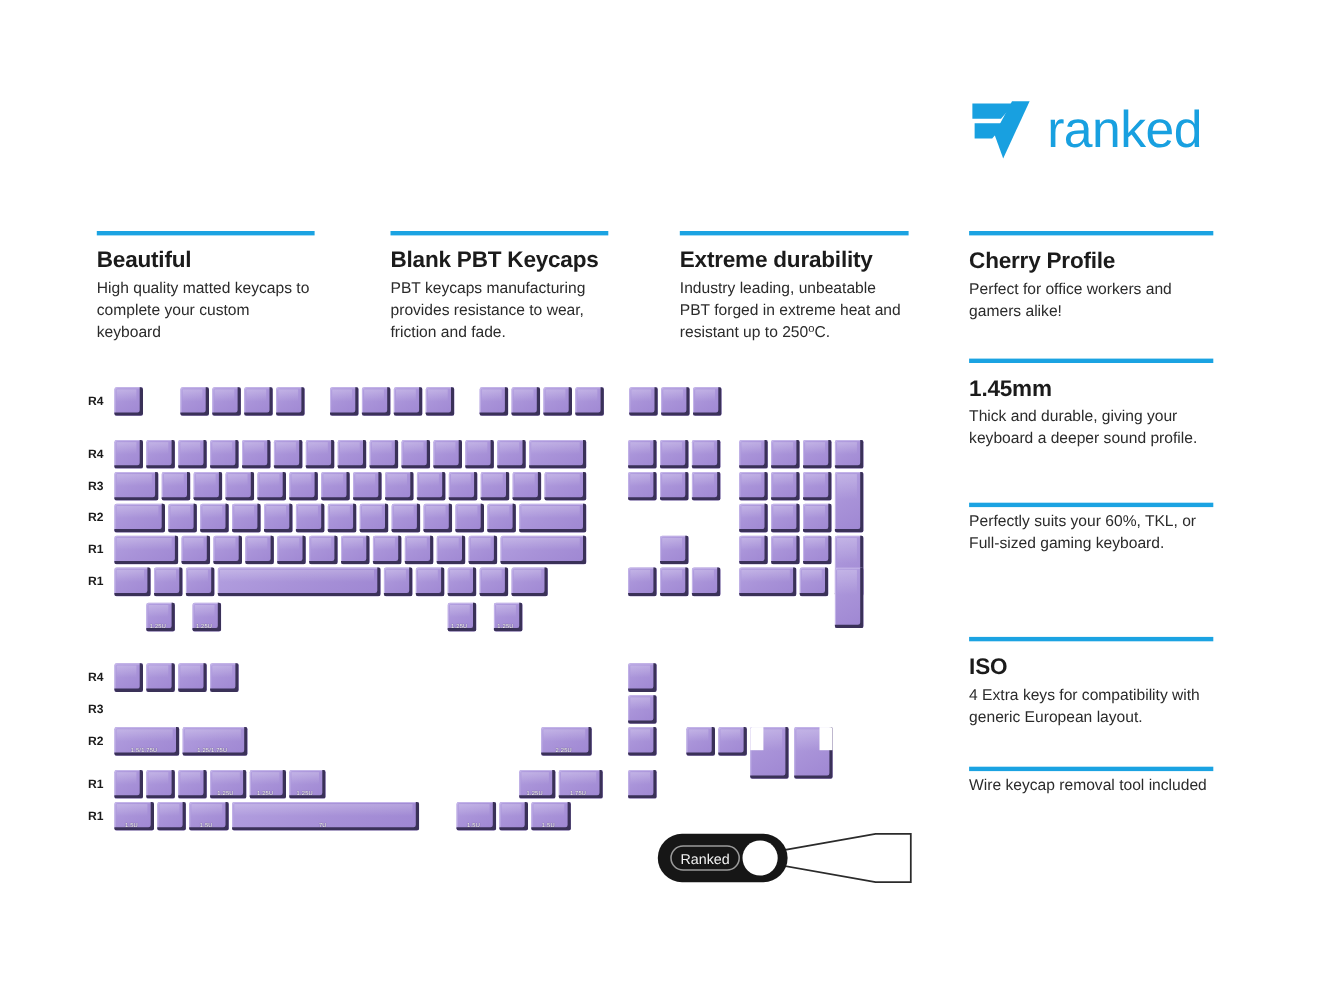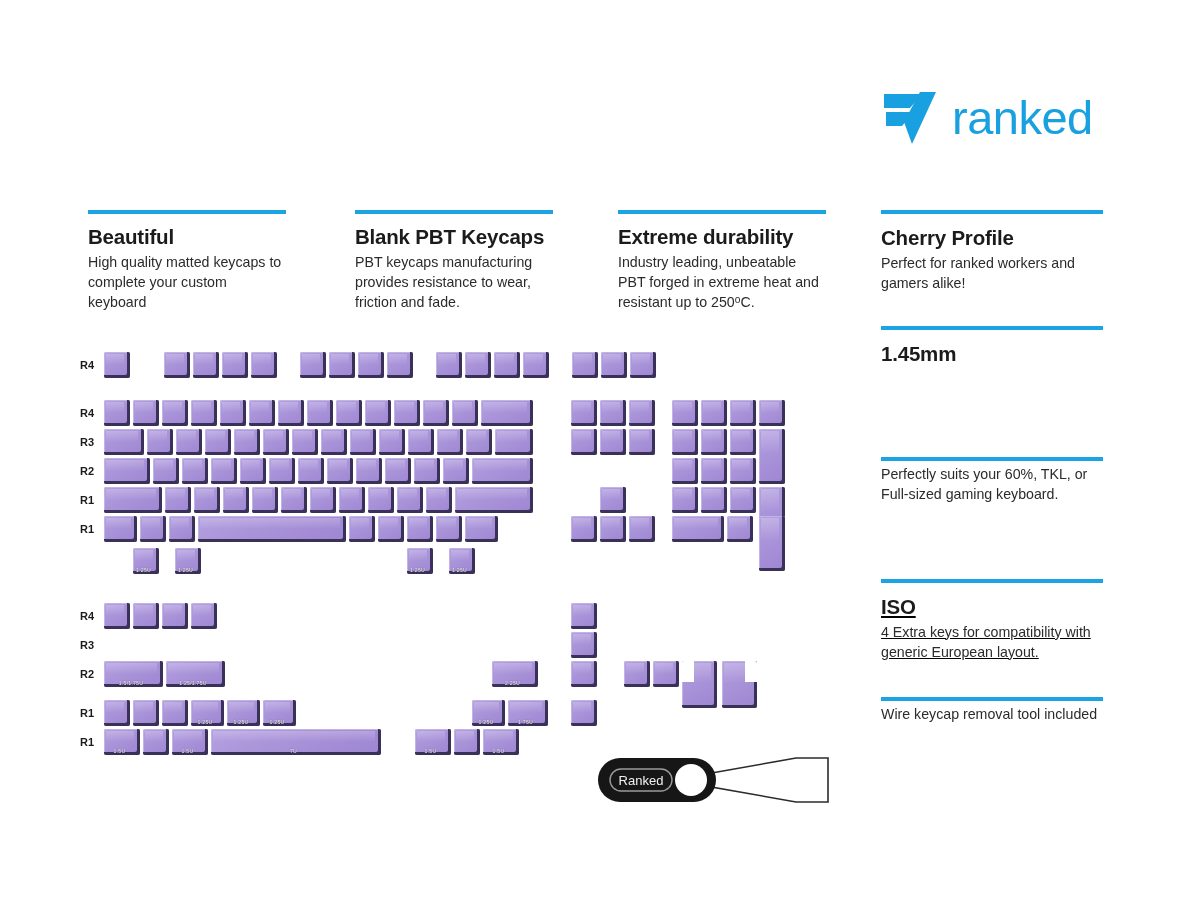--- a/index.html
+++ b/index.html
@@ -24,21 +24,21 @@
   .feat-body sup { font-size: 0.72em; vertical-align: 0.42em; }
 
   #f-beautiful { left: 88px;  top: 210px; width: 198px; }
   #f-blank     { left: 355px; top: 210px; width: 198px; }
   #f-durable   { left: 618px; top: 210px; width: 208px; }
 
   .side-feature { position: absolute; left: 881px; width: 222px; }
   #s-cherry { top: 210px; }
   #s-thick  { top: 326px; }
   #s-keys   { top: 457px; }
-  #s-iso    { top: 579px; text-decoration: underline; }
+  #s-iso    { top: 579px; }
   #s-puller { top: 697px; }
   .side-feature .feat-title { font-size: 20.5px; margin-top: 12px; }
 
   
   #keys-area { position: absolute; left: 0; top: 0; width: 900px; height: 900px; }
   .rowlabel {
     position: absolute; font-size: 11px; font-weight: bold; color: #1b1b1b;
     width: 26px; text-align: right;
   }
   .kc {
@@ -104,25 +104,26 @@
 
   <div class="feature" id="f-durable">
     <div class="rule"></div>
     <div class="feat-title">Extreme durability</div>
     <div class="feat-body"><span>Industry leading, unbeatable PBT forged in extreme heat and resistant up to 250</span><sup>o</sup><span>C.</span></div>
   </div>
 
   <div class="side-feature" id="s-cherry">
     <div class="rule"></div>
     <div class="feat-title">Cherry Profile</div>
-    <div class="feat-body">Perfect for ranked workers and gamers alike!</div>
+    <div class="feat-body">Perfect for office workers and gamers alike!</div>
   </div>
   <div class="side-feature" id="s-thick">
     <div class="rule"></div>
     <div class="feat-title">1.45mm</div>
+    <div class="feat-body">Thick and durable, giving your keyboard a deeper sound profile.</div>
   </div>
   <div class="side-feature" id="s-keys">
     <div class="rule"></div>
     <div class="feat-body">Perfectly suits your 60%, TKL, or Full-sized gaming keyboard.</div>
   </div>
   <div class="side-feature" id="s-iso">
     <div class="rule"></div>
     <div class="feat-title">ISO</div>
     <div class="feat-body">4 Extra keys for compatibility with generic European layout.</div>
   </div>

